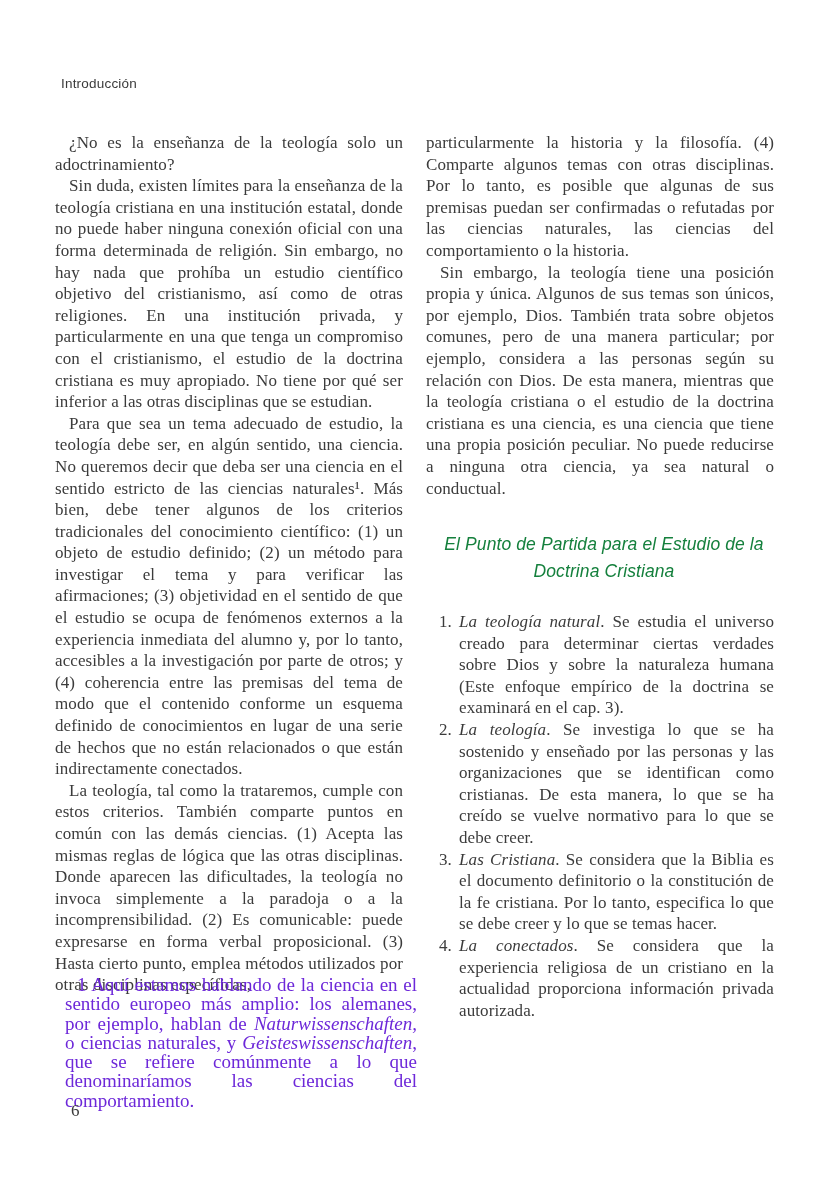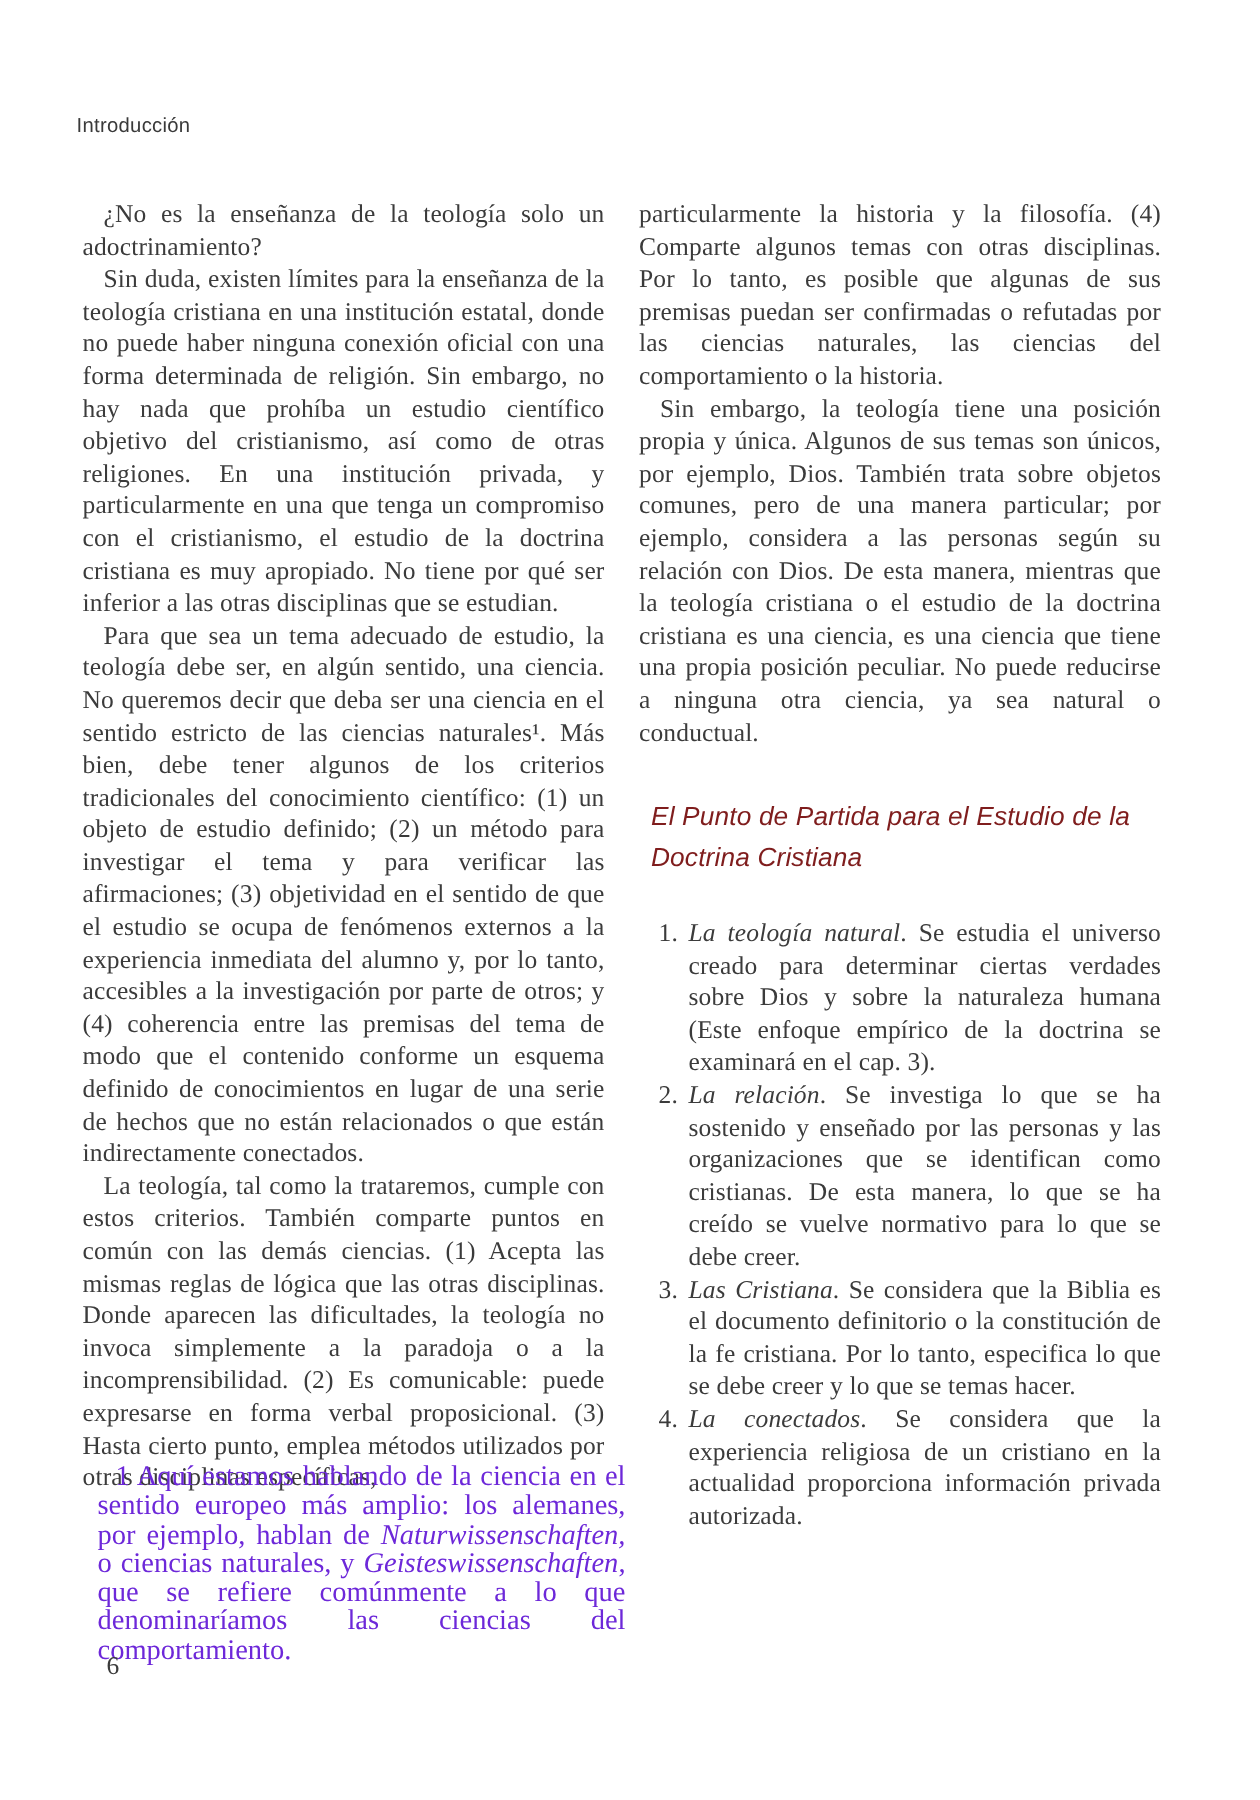--- a/index.html
+++ b/index.html
@@ -7,21 +7,21 @@
     position: relative;
     width: 840px;
     height: 1200px;
     background: #ffffff;
     font-family: "Liberation Serif", serif;
     color: #3b3b3b;
     overflow: hidden;
   }
   .running-header {
     position: absolute;
-    left: 51px;
+    left: 61px;
     top: 76px;
     font-family: "Liberation Sans", sans-serif;
     font-size: 13.5px;
     letter-spacing: 0.2px;
     color: #3a3a3a;
   }
   .col {
     position: absolute;
     top: 132px;
     width: 348px;
@@ -35,22 +35,22 @@
   .col-left  { left: 55px;  height: 888px; }
   .col-right { left: 426px; height: 1010px; }
   p.body { margin: 0; }
   p.indent { text-indent: 14px; }
   .section-heading {
     font-family: "Liberation Sans", sans-serif;
     font-style: italic;
     font-weight: normal;
     font-size: 17.5px;
     line-height: 27px;
-    color: #7f1d1d;
-    text-align: left;
+    color: #15803d;
+    text-align: center;
     margin: 32px 0 26px 8px;
   }
   .source-list {
     list-style: none;
     margin: 10px 0 0 0;
     padding: 0;
   }
   .source-list li {
     position: relative;
     padding-left: 33px;
@@ -101,19 +101,19 @@
 
   <div class="col col-right">
     <p class="body">particularmente la historia y la filosofía. (4) Comparte algunos temas con otras disciplinas. Por lo tanto, es posible que algunas de sus premisas puedan ser confirmadas o refutadas por las ciencias naturales, las ciencias del comportamiento o la historia.</p>
     <p class="body indent">Sin embargo, la teología tiene una posición propia y única. Algunos de sus temas son únicos, por ejemplo, Dios. También trata sobre objetos comunes, pero de una manera particular; por ejemplo, considera a las personas según su relación con Dios. De esta manera, mientras que la teología cristiana o el estudio de la doctrina cristiana es una ciencia, es una ciencia que tiene una propia posición peculiar. No puede reducirse a ninguna otra ciencia, ya sea natural o conductual.</p>
 
     <h2 class="section-heading">El Punto de Partida para el Estudio de la Doctrina Cristiana</h2>
 
 
     <ol class="source-list">
       <li><span class="num">1.</span><span class="it">La teología natural</span><span>. Se estudia el universo creado para determinar ciertas verdades sobre Dios y sobre la naturaleza humana (Este enfoque empírico de la doctrina se examinará en el cap. 3).</span></li>
-      <li><span class="num">2.</span><span class="it">La relación</span><span>. Se investiga lo que se ha sostenido y enseñado por las personas y las organizaciones que se identifican como cristianas. De esta manera, lo que se ha creído se vuelve normativo para lo que se debe creer.</span></li>
+      <li><span class="num">2.</span><span class="it">La teología</span><span>. Se investiga lo que se ha sostenido y enseñado por las personas y las organizaciones que se identifican como cristianas. De esta manera, lo que se ha creído se vuelve normativo para lo que se debe creer.</span></li>
       <li><span class="num">3.</span><span class="it">Las Cristiana</span><span>. Se considera que la Biblia es el documento definitorio o la constitución de la fe cristiana. Por lo tanto, especifica lo que se debe creer y lo que se temas hacer.</span></li>
       <li><span class="num">4.</span><span class="it">La conectados</span><span>. Se considera que la experiencia religiosa de un cristiano en la actualidad proporciona información privada autorizada.</span></li>
     </ol>
   </div>
 
 </div>
 
 </body></html>

